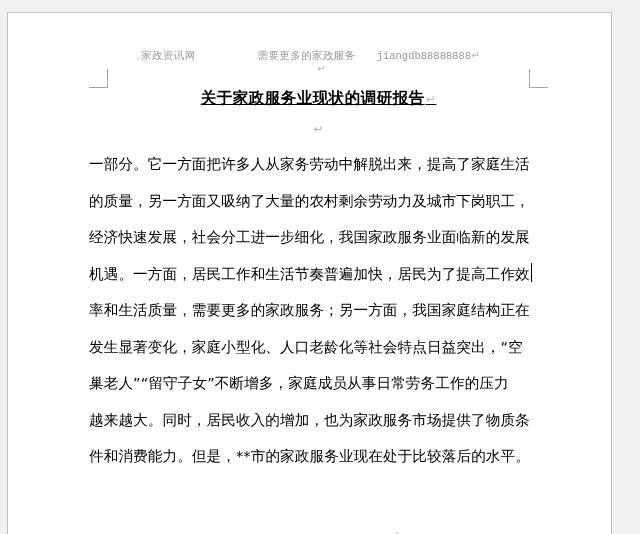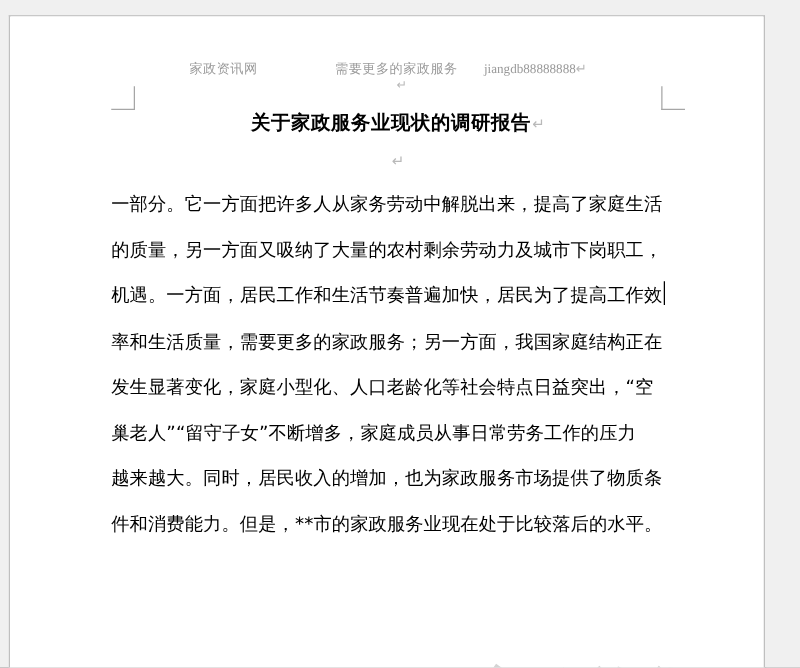--- a/index.html
+++ b/index.html
@@ -52,21 +52,21 @@
   .doc-header .site {
     display: inline-block;
     margin-right: 62px;
     letter-spacing: 0.4px;
   }
   .doc-header .contact {
     display: inline-block;
     letter-spacing: 0.4px;
   }
   .doc-header .contact .qq {
-    font-family: Liberation Serif, serif;
+    font-family: Liberation Mono, monospace;
     letter-spacing: 0;
     margin-left: 21px;
   }
   .pilcrow {
     color: #b9b9b9;
     font-family: "DejaVu Sans", sans-serif;
   }
   .doc-header-second {
     position: absolute;
     left: 0;
@@ -108,20 +108,21 @@
 
   .doc-title {
     font-family: "DejaVu Sans", "Liberation Sans", sans-serif;
     font-weight: bold;
     font-size: 15.5px;
     line-height: 26px;
     text-align: center;
     color: #000000;
     letter-spacing: 0.5px;
     white-space: nowrap;
+    text-decoration: underline;
   }
   .doc-title .pilcrow {
     font-weight: normal;
     font-size: 12px;
     color: #b9b9b9;
     margin-left: 1px;
   }
 
   .blank-line {
     height: 34px;
@@ -203,20 +204,21 @@
         <span>关于家政服务业现状的调研报告</span><span class="pilcrow">↵</span>
       </div>
 
       <div class="blank-line">
         <span class="pilcrow">↵</span>
       </div>
 
       <div class="body-par" id="body-par">
           <div class="body-line"><span>一部分。它一方面把许多人从家务劳动中解脱出来，提高了家庭生活</span></div>
           <div class="body-line"><span>的质量，另一方面又吸纳了大量的农村剩余劳动力及城市下岗职工，</span></div>
+          <div class="body-line"><span>经济快速发展，社会分工进一步细化，我国家政服务业面临新的发展</span></div>
           <div class="body-line"><span>机遇。一方面，居民工作和生活节奏普遍加快，居民为了提高工作效</span><span class="caret"></span></div>
           <div class="body-line"><span>率和生活质量，需要更多的家政服务；另一方面，我国家庭结构正在</span></div>
           <div class="body-line"><span>发生显著变化，家庭小型化、人口老龄化等社会特点日益突出，“空</span></div>
           <div class="body-line"><span>巢老人”“留守子女”不断增多，家庭成员从事日常劳务工作的压力</span></div>
           <div class="body-line"><span>越来越大。同时，居民收入的增加，也为家政服务市场提供了物质条</span></div>
           <div class="body-line"><span>件和消费能力。但是，**市的家政服务业现在处于比较落后的水平。</span></div>
         </div>
 
     </div>
 

